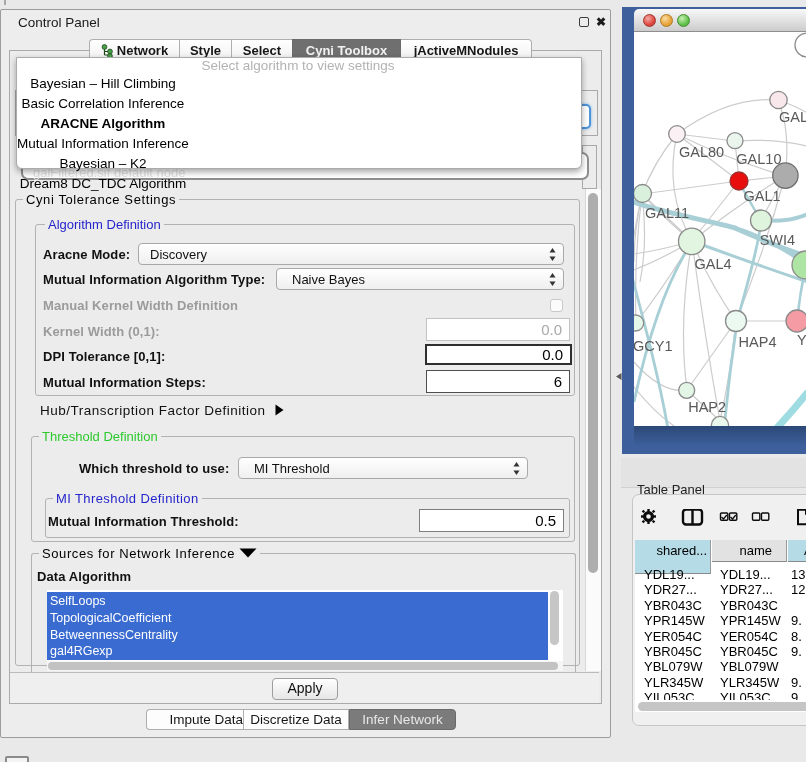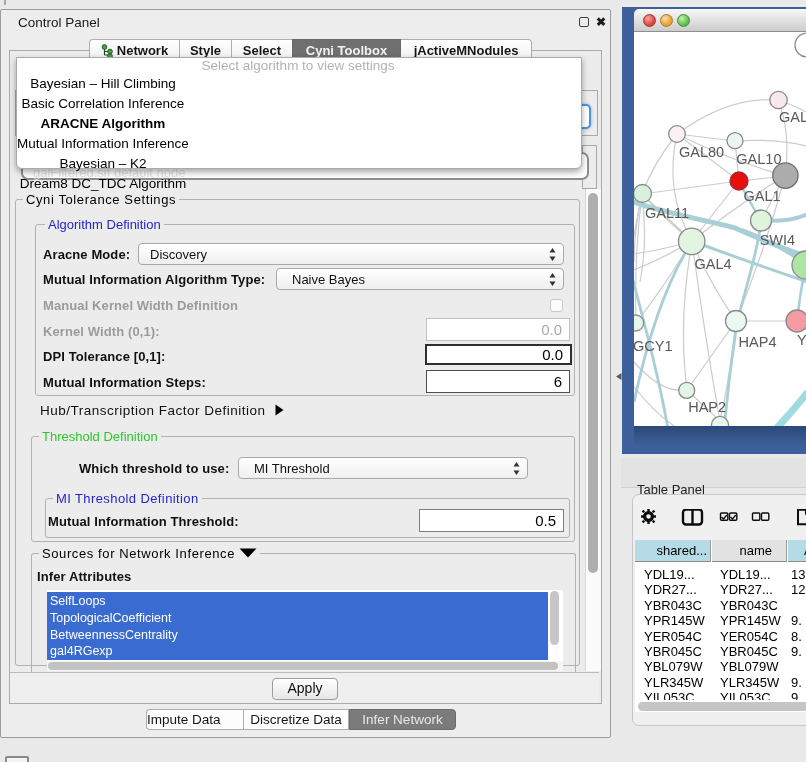--- a/index.html
+++ b/index.html
@@ -112,41 +112,41 @@
         <span style="color:#000;">0.5</span>
       </div>
 
     <div class="fs" style="left:30px;top:543px;width:543px;height:118px;border-bottom:none;border-radius:3px 3px 0 0;">
       <div class="lg" style="left:7px;color:#000;letter-spacing:0.6px;">Sources for Network Inference
         <svg width="18" height="10" viewBox="0 0 18 10" style="vertical-align:0px;">
             <path d="M0.5 0.5 L17.5 0.5 L9 9.5 Z" fill="#000"></path>
           </svg>
       </div>
     </div>
-    <div class="lbl" style="left:36px;top:559px;">Infer Attributes</div>
+    <div class="lbl" style="left:36px;top:559px;">Data Algorithm</div>
 
     <div class="abs" style="left:46px;top:580px;width:516px;height:79px;background:#fff;overflow:hidden;">
       <div style="position:absolute;left:0;top:2px;width:501px;height:68px;background:#3a6bd0;"></div>
       <div style="position:absolute;left:3px;top:3px;font-size:12.5px;color:#fff;line-height:16.8px;">SelfLoops<br>TopologicalCoefficient<br>BetweennessCentrality<br>gal4RGexp</div>
       <div style="position:absolute;left:503px;top:1px;width:9px;height:54px;background:#c6c6c6;border-radius:4.5px;"></div>
     </div>
 
     <div class="abs" style="left:46px;top:651px;width:516px;height:10px;background:#f5f5f5;">
       <div style="position:absolute;left:1px;top:1px;width:510px;height:8px;background:#c2c2c2;border-radius:4px;"></div>
     </div>
 
     <div class="abs" style="left:584px;top:179px;width:15px;height:482px;background:#fbfbfb;border-left:1px solid #d8d8d8;">
       <div style="position:absolute;left:2px;top:4px;width:10px;height:380px;background:#aeaeae;border-radius:5px;"></div>
     </div>
 
     <div class="abs" style="left:9px;top:662px;width:589px;height:30px;border-top:1px solid #bbb;background:#efefef;"></div>
     <div class="abs" style="left:271px;top:668px;width:64px;height:19px;border:1px solid #9e9e9e;border-radius:4px;background:linear-gradient(#ffffff,#e6e6e6);text-align:center;font-size:14px;color:#111;padding-top:1px;">Apply</div>
 
     <div class="abs" style="left:145px;top:699px;height:21px;display:flex;font-size:13.5px;color:#161616;">
-      <div style="box-sizing:border-box;width:97px;border:1px solid #aeaeae;border-right:none;border-radius:4px 0 0 4px;background:#fdfdfd;padding-top:2px;text-align:left;">Impute Data</div>
+      <div style="box-sizing:border-box;width:97px;border:1px solid #aeaeae;border-right:none;border-radius:4px 0 0 4px;background:#fdfdfd;padding-top:2px;text-align:right;">Impute Data</div>
       <div style="box-sizing:border-box;width:106px;border:1px solid #aeaeae;background:#fdfdfd;padding-top:2px;text-align:center;">Discretize Data</div>
       <div style="box-sizing:border-box;width:107px;border:1px solid #6a6a6a;border-radius:0 4px 4px 0;background:#7b7b7b;color:#e8e8e8;padding-top:2px;text-align:center;">Infer Network</div>
     </div>
   </div>
 
   <div class="abs" style="left:16px;top:57px;width:564px;height:110px;background:#fff;border:1px solid #ababab;border-radius:0 0 6px 6px;box-shadow:0 3px 6px rgba(0,0,0,0.35);"></div>
   <div class="abs" style="left:16px;top:58px;width:564px;text-align:center;font-size:13.5px;color:#b2b2b2;">Select algorithm to view settings</div>
   <div class="abs" style="left:17px;top:74px;font-size:13.5px;color:#000;line-height:20px;text-align:center;">
     Bayesian – Hill Climbing<br>
     Basic Correlation Inference<br>
@@ -274,21 +274,21 @@
         <rect x="79.5" y="4" width="7.3" height="7.3" rx="1" stroke-width="1.4"></rect>
         <rect x="88.5" y="4" width="7.3" height="7.3" rx="1" stroke-width="1.4"></rect>
         <path d="M80.5 8 l2 2 l3.3 -4 M89.5 8 l2 2 l3.3 -4" stroke-width="1.3"></path>
         <rect x="111.5" y="4" width="7.3" height="7.3" rx="1" stroke-width="1.4"></rect>
         <rect x="120.5" y="4" width="7.3" height="7.3" rx="1" stroke-width="1.4"></rect>
         <path d="M157 0.8 h8 l4 4 v10.4 h-12 z M165 0.8 v4 h4" stroke-width="2"></path>
       </g>
     </svg>
 
     <div style="position:absolute;left:2px;top:45px;width:186px;height:172px;background:#fff;overflow:hidden;font-size:13px;color:#000;">
-      <div style="position:absolute;left:0;top:0;height:22px;width:76px;background:#b5dbe6;border-right:1px solid #9a9a9a;border-bottom:1px solid #8a8a8a;text-align:right;padding:3px 3px 0 0;box-sizing:border-box;">shared...</div>
+      <div style="position:absolute;left:0;top:0;height:34px;width:76px;background:#b5dbe6;border-right:1px solid #9a9a9a;border-bottom:1px solid #8a8a8a;text-align:right;padding:3px 3px 0 0;box-sizing:border-box;">shared...</div>
       <div style="position:absolute;left:77px;top:0;height:22px;width:75px;background:#e2e2e2;border-right:1px solid #9a9a9a;border-bottom:1px solid #8a8a8a;text-align:right;padding:3px 14px 0 0;box-sizing:border-box;">name</div>
       <div style="position:absolute;left:153px;top:0;height:22px;width:40px;background:#b5dbe6;border-bottom:1px solid #8a8a8a;padding-top:3px;box-sizing:border-box;padding-left:16px;">A</div>
       <div style="position:absolute;left:9px;top:27px;line-height:15.4px;">YDL19...<br>YDR27...<br>YBR043C<br>YPR145W<br>YER054C<br>YBR045C<br>YBL079W<br>YLR345W<br>YIL053C</div>
       <div style="position:absolute;left:85px;top:27px;line-height:15.4px;">YDL19...<br>YDR27...<br>YBR043C<br>YPR145W<br>YER054C<br>YBR045C<br>YBL079W<br>YLR345W<br>YIL053C</div>
       <div style="position:absolute;left:156px;top:27px;line-height:15.4px;">13<br>12<br><br>9.<br>8.<br>9.<br><br>9.<br>9.</div>
     </div>
 
     <div style="position:absolute;left:2px;top:205px;width:186px;height:12px;background:#fff;">
       <div style="position:absolute;left:3px;top:1.5px;width:180px;height:9px;background:#c5c5c5;border-radius:4.5px;"></div>
     </div>

